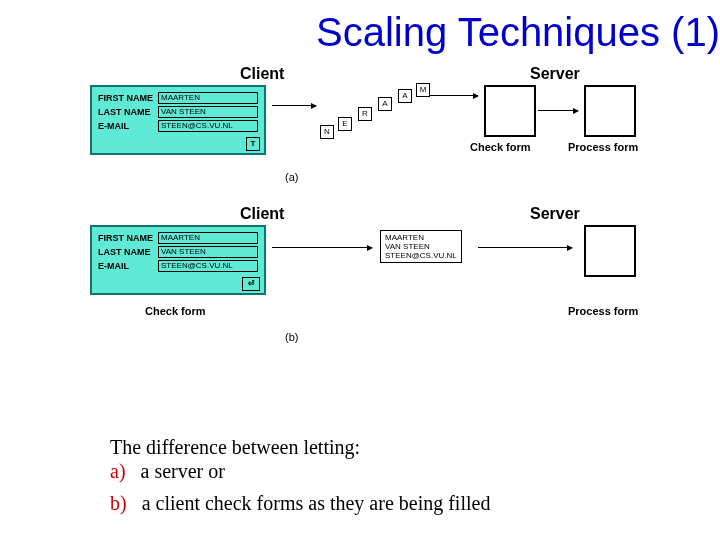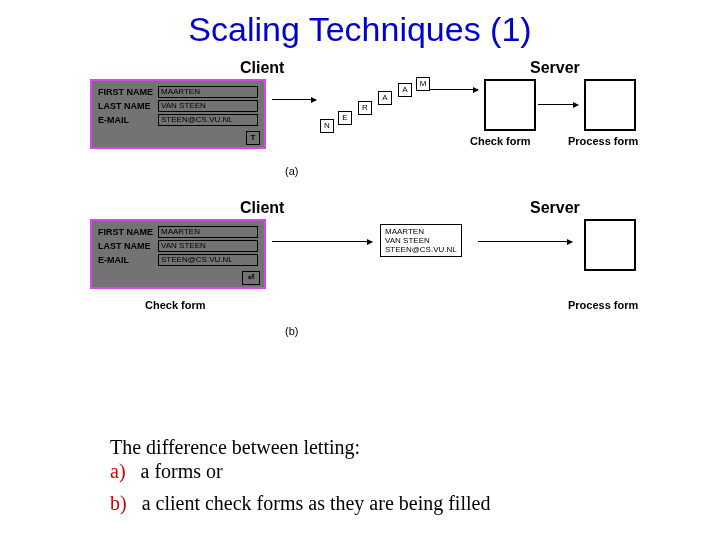--- a/index.html
+++ b/index.html
@@ -6,38 +6,38 @@
     margin: 0;
     width: 720px;
     height: 540px;
     background: #fff;
     font-family: Arial, Helvetica, sans-serif;
     position: relative;
     overflow: hidden;
   }
   .title {
     color: #0000cc;
-    font-size: 34px;
+    font-size: 40px;
     font-weight: normal;
-    text-align: center;
+    text-align: right;
     margin-top: 10px;
   }
   .diagram-area {
     position: relative;
     margin: 10px 40px 0 90px;
     height: 340px;
     font-size: 11px;
     color: #000;
   }
   .lbl { position: absolute; font-weight: bold; font-size: 16px; }
   .lbl-sm { position: absolute; font-size: 11px; }
   .formbox {
     position: absolute;
-    border: 2px solid #d946ef;
-    background: #737373;
+    border: 2px solid #0f766e;
+    background: #5eead4;
     padding: 4px 6px 4px 6px;
     width: 160px;
     height: 58px;
     font-size: 9px;
     font-weight: bold;
   }
   .field-row { display: flex; align-items: center; height: 14px; }
   .field-label { width: 60px; white-space: nowrap; }
   .field-input {
     border: 1px solid #000;
@@ -165,18 +165,18 @@
 
   <div class="serverbox" style="left:494px; top:160px;"></div>
   <span class="lbl" style="left:478px; top:240px; font-size:11px;">Process form</span>
 
   <span class="lbl-sm" style="left:195px; top:266px;">(b)</span>
 </div>
 
 <div class="body-text" style="top:436px;">The difference between letting:</div>
 <div class="body-text" style="top:460px;">
   <span class="red">a)</span>
-  <span style="margin-left:10px;">a forms or</span>
+  <span style="margin-left:10px;">a server or</span>
 </div>
 <div class="body-text" style="top:492px;">
   <span class="red">b)</span>
   <span style="margin-left:10px;">a client check forms as they are being filled</span>
 </div>
 
 </body></html>

